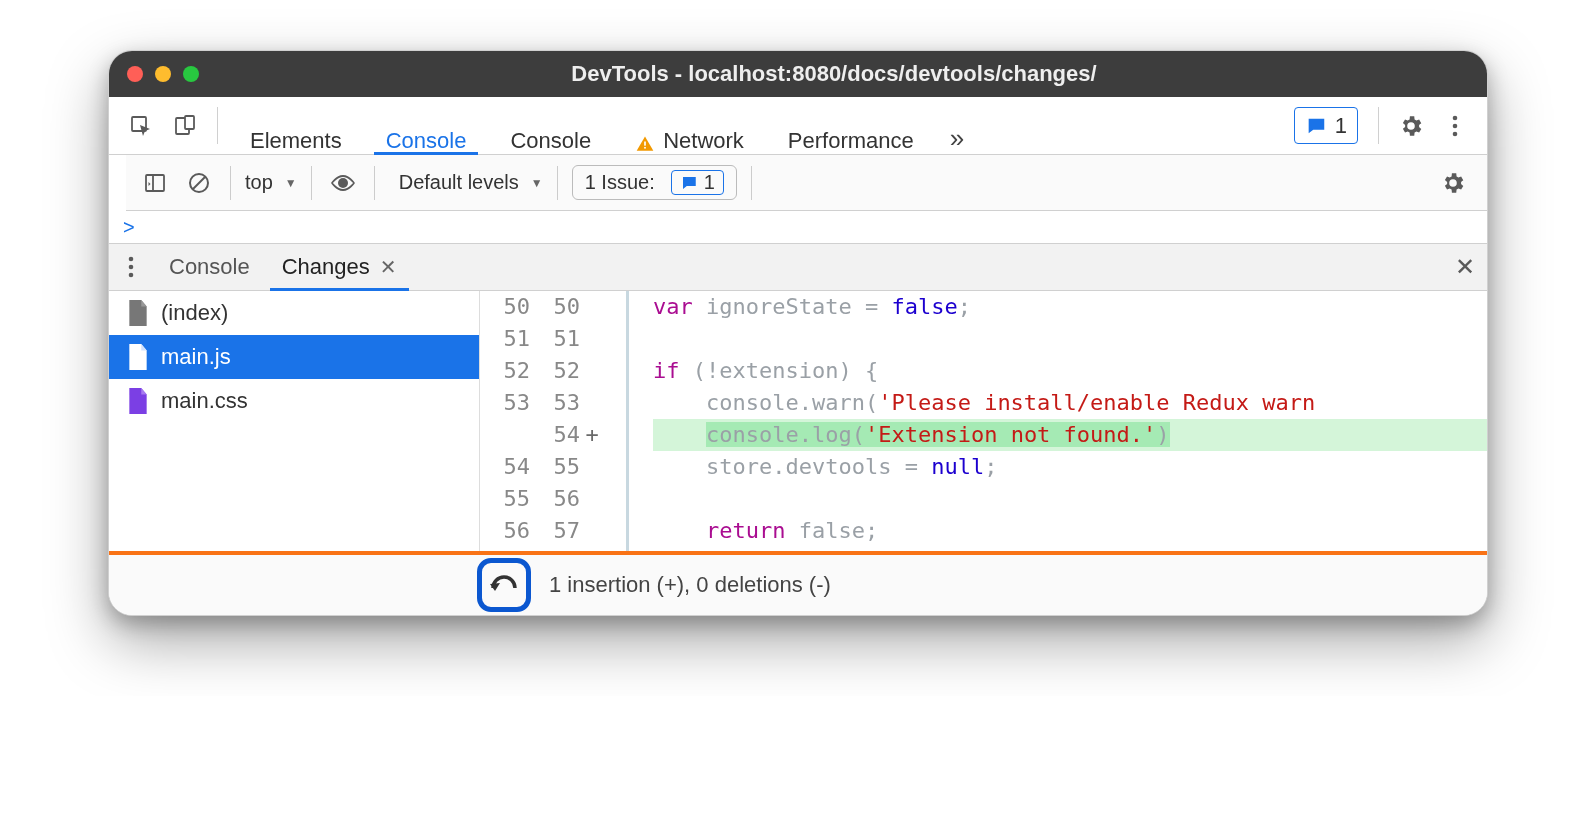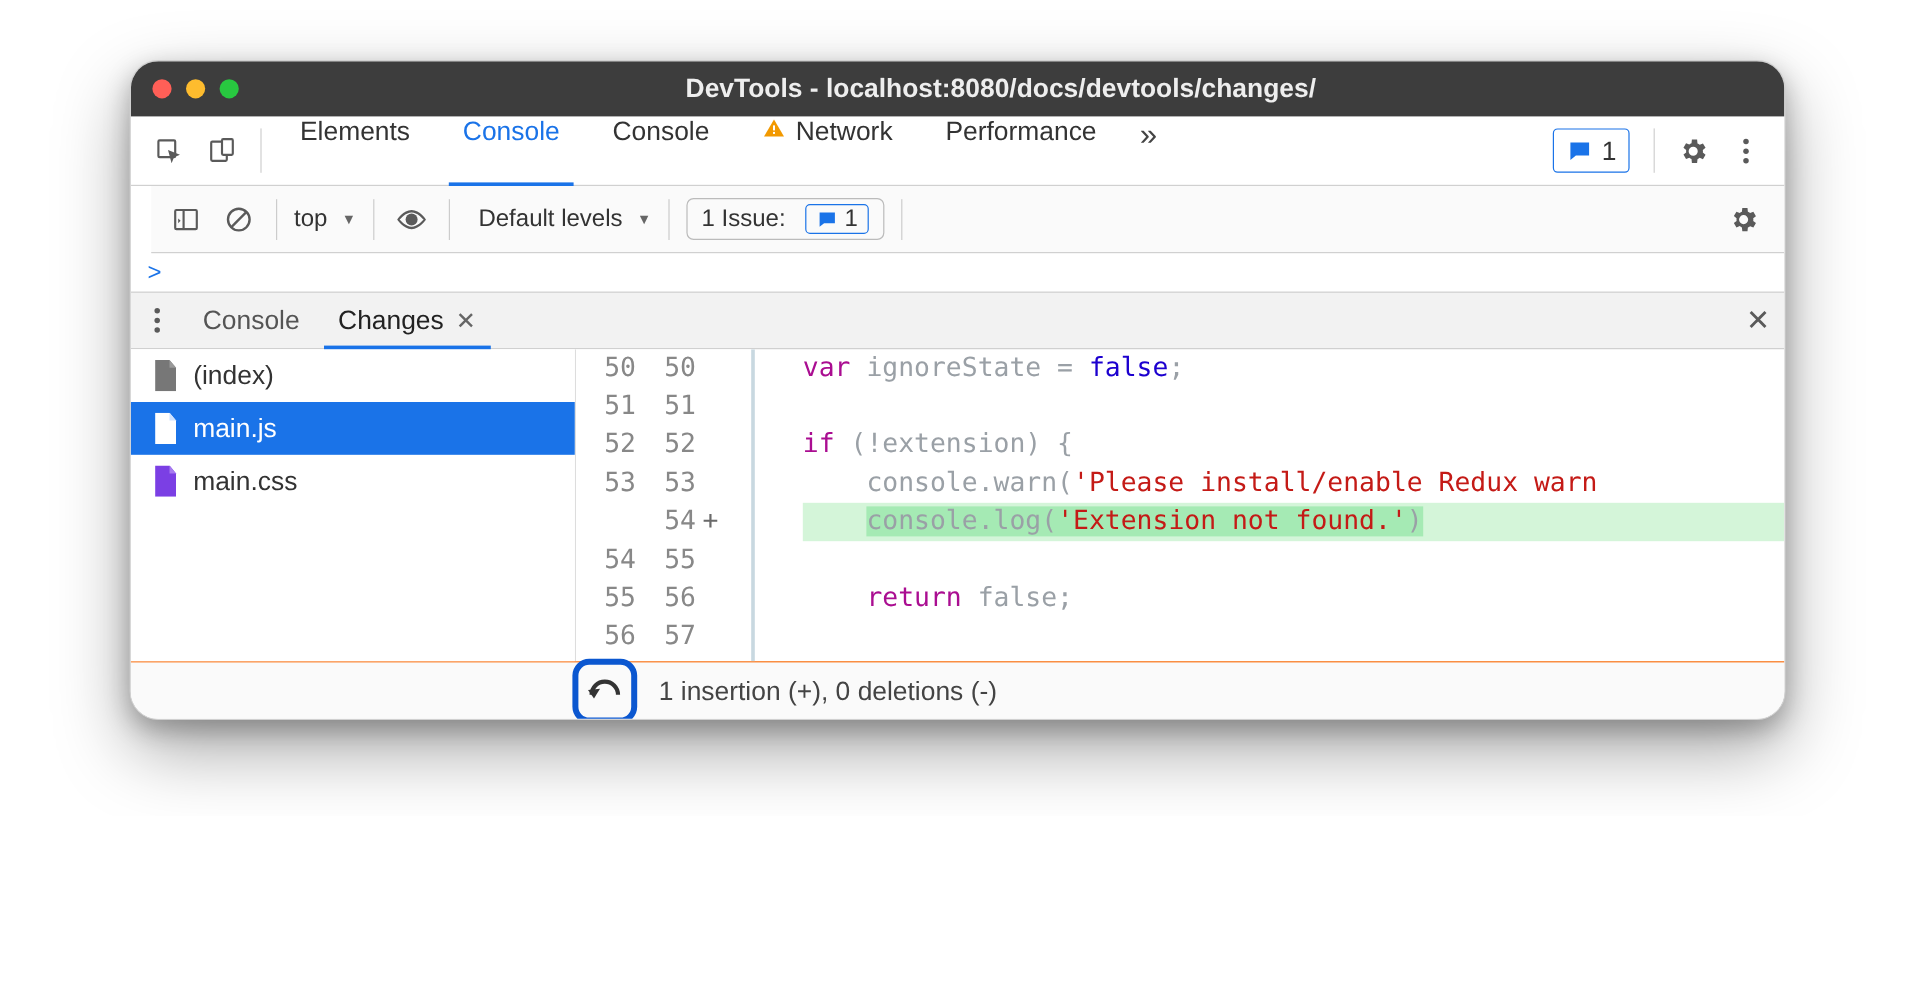--- a/index.html
+++ b/index.html
@@ -39,21 +39,21 @@
   .maintabs {
     height: 58px; border-bottom: 1px solid #d0d0d0;
     display: flex; align-items: stretch; padding: 0 10px;
   }
   .mt-icon {
     width: 44px; display:flex; align-items:center; justify-content:center;
     color:#5a5a5a; cursor:pointer;
   }
   .mt-sep { width:1px; background:#d0d0d0; margin: 10px 10px; }
   .mt-tab {
-    display:flex; align-items:flex-start; padding:0 22px;
+    display:flex; align-items:flex-end; padding:0 22px;
     font-size:22px; color:#333; cursor:pointer; position:relative;
   }
   .mt-tab.active { color:#1a73e8; }
   .mt-tab.active::after {
     content:""; position:absolute; left:10px; right:10px; bottom:-1px;
     height:3px; background:#1a73e8;
   }
   .mt-warn { width:20px;height:20px; margin-right:8px; }
   .mt-spacer { flex:1; }
   .issue-badge {
@@ -100,30 +100,30 @@
   .file.selected { background:#1a73e8;color:#fff;}
   .file .ficon { width:22px;height:26px; }
   .editor { flex:1; display:flex; overflow:hidden; font-family: Menlo, Consolas, monospace; font-size:22px; }
   .gutter {
     width:150px; border-left:1px solid #ddd; border-right:3px solid #c8d8e0;
     background:#fff; color:#888; text-align:right;
   }
   .gutter .grow { height:32px; line-height:32px; display:flex;}
   .gutter .c { width:50px; }
   .gutter .sign { width:24px; text-align:center; color:#6a6a6a;}
-  .code { flex:1; padding-left:40px; }
+  .code { flex:1; padding-left:24px; }
   .code .ln { height:32px; line-height:32px; white-space:pre; color:#9aa0a6;}
   .kw { color:#aa0d91; }
   .str { color:#c41a16; }
   .lit { color:#1c00cf; }
   .ln.added { background:#d4f5d9; }
   .added .hl { background:#a5eab4; }
   
   .statusbar {
-    height:48px; border-top:1px solid #f97316; background:#fafafa;
+    height:64px; border-top:4px solid #f97316; background:#fafafa;
     display:flex; align-items:center; padding-left:372px; font-size:22px; color:#444; gap:18px;
   }
   .revert-ring {
     width:54px;height:54px;border:5px solid #0b57d0;border-radius:14px;
     display:flex;align-items:center;justify-content:center; margin-left:-4px; cursor:pointer;
   }
   .revert-ring svg { color:#333; }
   .tri { font-size:12px; color:#666; margin-left:4px; }
   svg { display:block; }
 </style>
@@ -335,20 +335,21 @@
             <span class="c">57</span>
             <span class="sign"></span>
           </div>
       </div>
       <div class="code">
         <div class="ln"><span class="kw">var</span><span> ignoreState = </span><span class="lit">false</span><span>;</span></div>
         <div class="ln"></div>
         <div class="ln"><span class="kw">if</span><span> (!extension) {</span></div>
         <div class="ln"><span>    console.warn(</span><span class="str">'Please install/enable Redux warn</span></div>
         <div class="ln added"><span>    </span><span class="hl"><span>console.log(</span><span class="str">'Extension not found.'</span><span>)</span></span></div>
+        <div class="ln"><span>    store.devtools = </span><span class="lit">null</span><span>;</span></div>
         <div class="ln"></div>
         <div class="ln"><span class="kw">    return</span><span> false;</span></div>
       </div>
     </div>
   </div>
 
   <div class="statusbar">
     <div class="revert-ring">
       <svg width="30" height="22" viewBox="0 0 30 22">
           <path d="M4 14 A11 11 0 0 1 26 14" fill="none" stroke="currentColor" stroke-width="3.5"></path>

